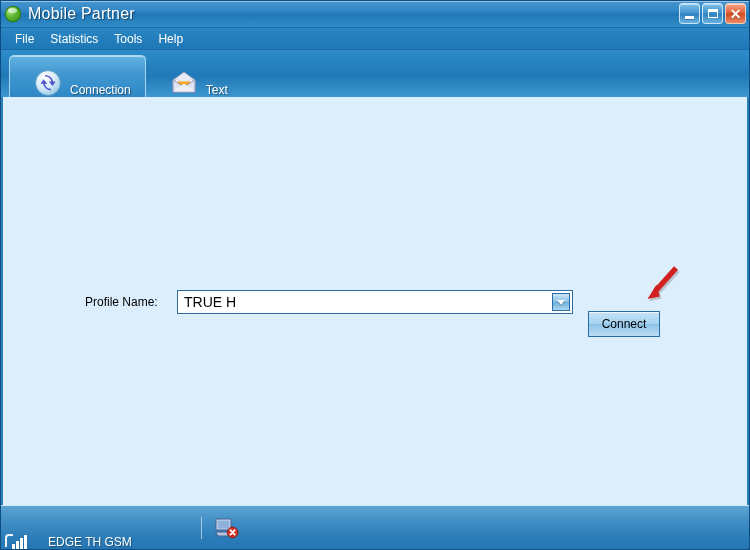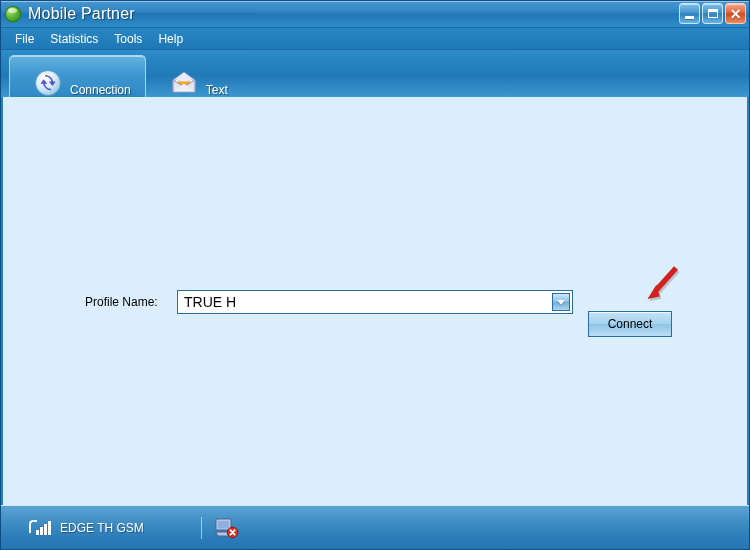--- a/index.html
+++ b/index.html
@@ -222,21 +222,21 @@
     width: 0; height: 0;
     border-left: 4px solid transparent;
     border-right: 4px solid transparent;
     border-top: 5px solid #ffffff;
     filter: drop-shadow(0 1px 0 rgba(0,0,0,.35));
   }
   #connect-button {
     position: absolute;
     left: 585px;
     top: 214px;
-    width: 84px;
+    width: 72px;
     height: 26px;
     box-sizing: border-box;
     border: 1px solid #2b6ca3;
     background: linear-gradient(to bottom, #c5e3f6 0%, #a6d2ef 48%, #8ec4e9 52%, #bcdef4 100%);
     color: #000000;
     font-size: 12px;
     font-family: "Liberation Sans", sans-serif;
     display: flex;
     align-items: center;
     justify-content: center;
@@ -252,24 +252,25 @@
     pointer-events: none;
   }
 
   
   #status-bar {
     height: 44px;
     flex: 0 0 44px;
     background: linear-gradient(to bottom, #5ca4d3 0%, #3e8cc4 40%, #2a7cb8 75%, #2576b2 100%);
     border-top: 1px solid #cfe7f7;
     display: flex;
-    align-items: center;
-    padding-left: 28px;
-    box-sizing: border-box;
-    position: relative;
+    align-items: flex-end;
+    padding-left: 4px;
+    box-sizing: border-box;
+    position: relative;
+    gap: 12px;
   }
   #signal-icon {
     display: flex;
     align-items: flex-end;
     gap: 1px;
     height: 15px;
     position: relative;
     padding-left: 7px;
   }
   #signal-icon::before {

